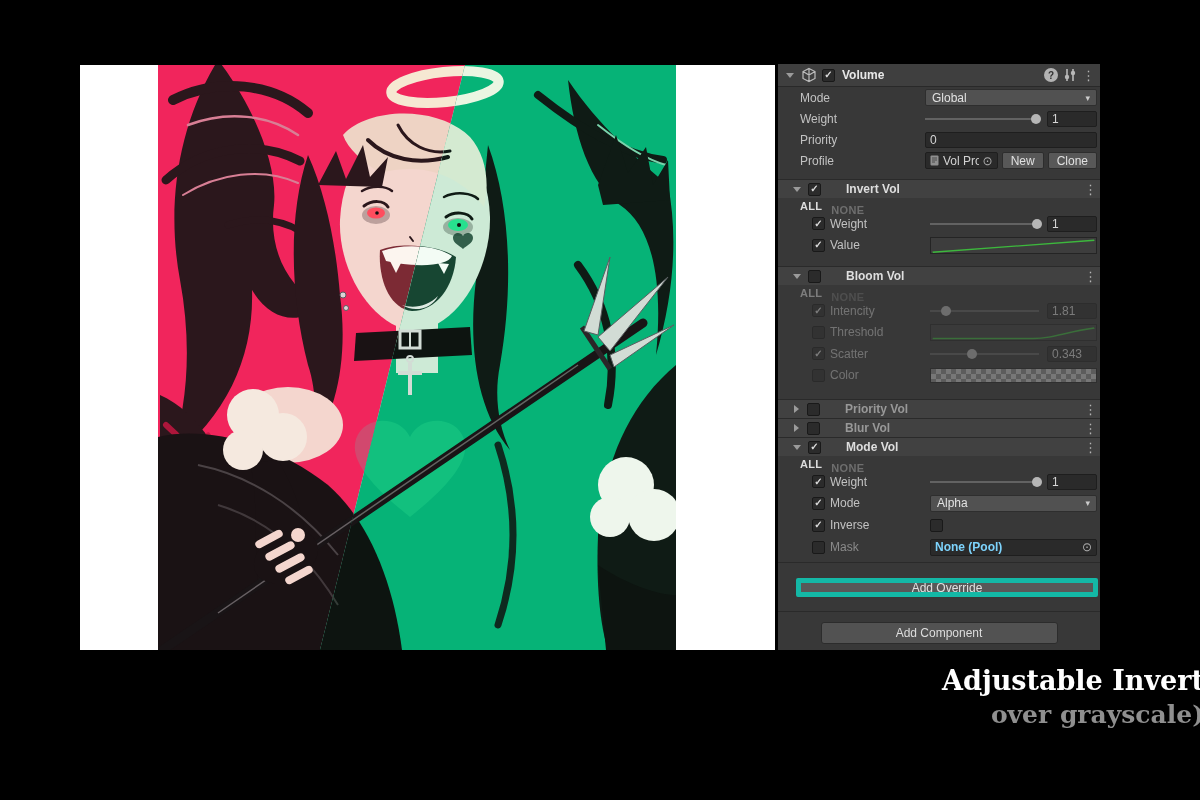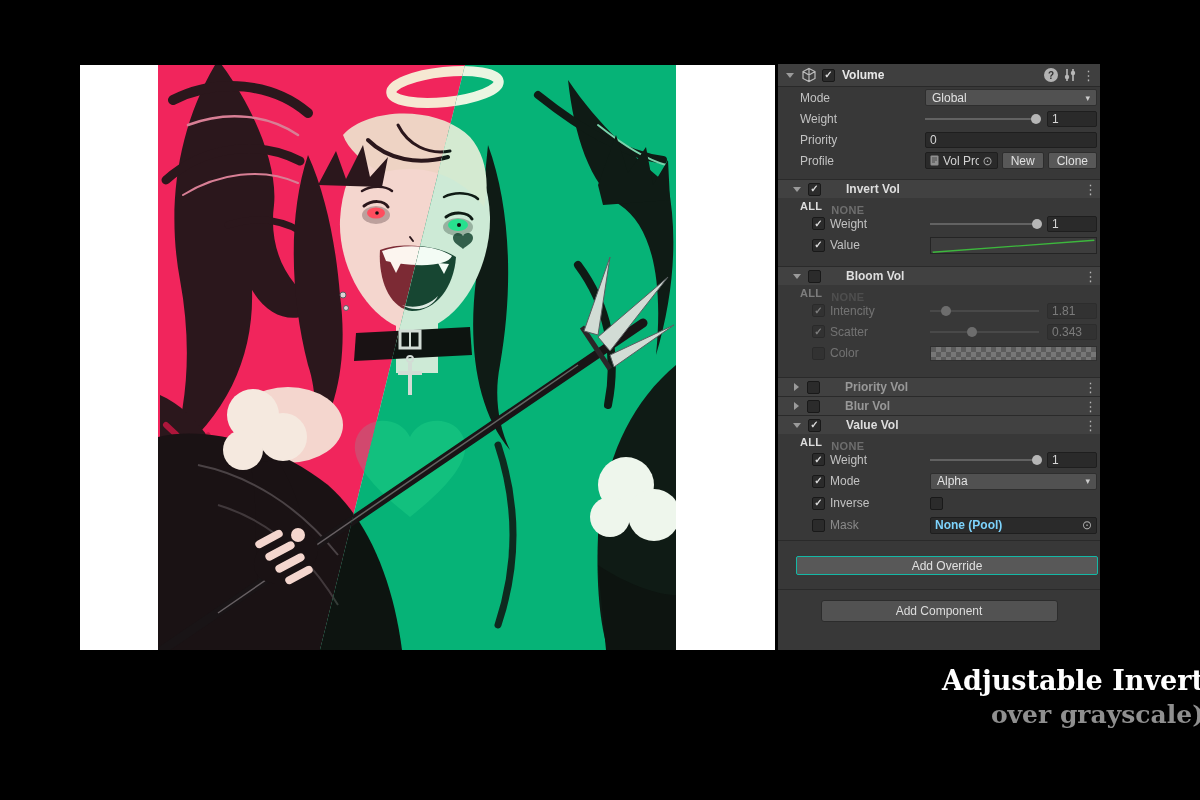--- a/index.html
+++ b/index.html
@@ -104,21 +104,21 @@
   .ohead .otitle{font-weight:bold;color:#dedede;flex:1;white-space:nowrap;overflow:hidden;padding-left:20px;}
   .ohead .otitle.dimtxt{color:#989898;}
   .allnone{height:15px;display:flex;align-items:center;gap:9px;padding-left:22px;
            font-size:11px;font-weight:bold;letter-spacing:.3px;}
   .allnone .all{color:#dcdcdc;}
   .allnone .none{color:#6e6e6e;margin-top:8px;}
   .dim{opacity:.42;}
 
   .gap8{height:8px;} .gap10{height:10px;} .gap13{height:13px;}
   .hr{height:0;border-top:1px solid #2a2a2a;}
-  .aobtn{height:19px;margin:15px 2px 0 18px;background:#585858;border:1px solid #14b8a6;border-radius:2px;
+  .aobtn{height:19px;margin:15px 2px 0 18px;background:#585858;border:5px solid #14b8a6;border-radius:2px;
          color:#e0e0e0;display:flex;align-items:center;justify-content:center;box-sizing:border-box;}
   .hr2{margin-top:14px;}
   .acbtn{width:237px;height:22px;margin:10px auto 0;background:#525252;border:1px solid #2c2c2c;border-radius:3px;
          color:#dddddd;display:flex;align-items:center;justify-content:center;box-sizing:border-box;}
 
   
   .caption{position:absolute;left:4px;top:664px;width:1200px;text-align:right;
            font-family:"DejaVu Serif",serif;font-weight:bold;}
   .caption .t{font-size:27px;line-height:34px;color:#ffffff;}
   .caption .s{font-size:25px;line-height:34px;color:#8f8f8f;}
@@ -485,20 +485,31 @@
       <div class="farea">
         <div class="slider">
           <div class="track"></div>
             <div class="fill" style="width: 14%;">
               <div class="knob"></div>
             </div>
         </div>
         <div class="num">1.81</div>
       </div>
     </div>
+    <div class="orow tall">
+      <span class="cb"></span>
+      <span class="lbl">Threshold</span>
+      <div class="farea">
+          <div class="curve">
+        <svg viewBox="0 0 100 20" preserveAspectRatio="none">
+              <path d="M1,18 L62,18 C74,18 82,9 99,4" stroke="#3db83d" stroke-width="1.8" fill="none"></path>
+            </svg>
+      </div>
+        </div>
+    </div>
     <div class="orow">
       <span class="cb on">
           <span class="t">✓</span>
         </span>
       <span class="lbl">Scatter</span>
       <div class="farea">
         <div class="slider">
           <div class="track"></div>
             <div class="fill" style="width: 38%;">
               <div class="knob"></div>
@@ -530,21 +541,21 @@
     <span class="cb"></span>
     <span class="otitle dimtxt">Blur Vol</span>
     <span class="kebab">⋮</span>
   </div>
 
   <div class="ohead">
     <span class="tri"></span>
     <span class="cb on">
         <span class="t">✓</span>
       </span>
-    <span class="otitle">Value Vol</span>
+    <span class="otitle">Mode Vol</span>
     <span class="kebab">⋮</span>
   </div>
   <div class="allnone">
     <span class="all">ALL</span>
     <span class="none">NONE</span>
   </div>
   <div class="orow">
     <span class="cb on">
         <span class="t">✓</span>
       </span>

